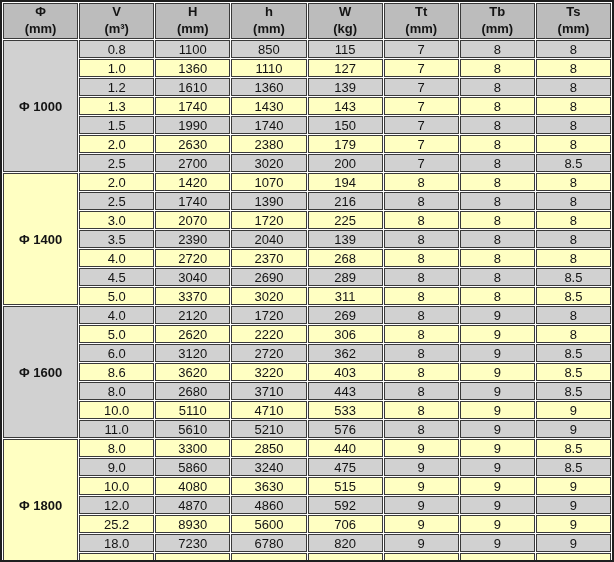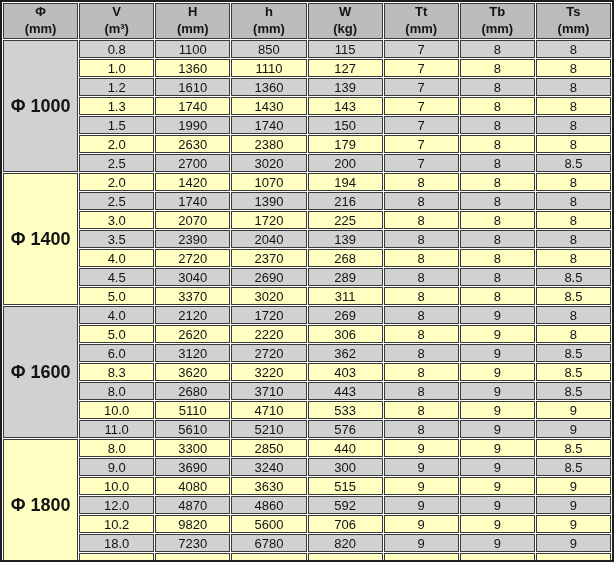--- a/index.html
+++ b/index.html
@@ -34,21 +34,21 @@
     line-height: 1.3;
     white-space: pre-line;
   }
   td {
     height: 16px;
     font-size: 13px;
     font-weight: 400;
   }
   th.grp {
     font-weight: bold;
-    font-size: 18px;
+    font-size: 13px;
     text-align: center;
   }
   .gray   { background: var(--row-gray, #d1d1d1); }
   .yellow { background: var(--row-yellow, #ffffc2); }
 </style>
 </head>
 <body>
 
 <div class="wrap">
   <table>
@@ -233,21 +233,21 @@
         <tr>
           <td class="gray">6.0</td>
           <td class="gray">3120</td>
           <td class="gray">2720</td>
           <td class="gray">362</td>
           <td class="gray">8</td>
           <td class="gray">9</td>
           <td class="gray">8.5</td>
         </tr>
         <tr>
-          <td class="yellow">8.3</td>
+          <td class="yellow">8.6</td>
           <td class="yellow">3620</td>
           <td class="yellow">3220</td>
           <td class="yellow">403</td>
           <td class="yellow">8</td>
           <td class="yellow">9</td>
           <td class="yellow">8.5</td>
         </tr>
         <tr>
           <td class="gray">8.0</td>
           <td class="gray">2680</td>
@@ -280,23 +280,23 @@
           <td class="yellow">8.0</td>
           <td class="yellow">3300</td>
           <td class="yellow">2850</td>
           <td class="yellow">440</td>
           <td class="yellow">9</td>
           <td class="yellow">9</td>
           <td class="yellow">8.5</td>
         </tr>
         <tr>
           <td class="gray">9.0</td>
-          <td class="gray">3690</td>
+          <td class="gray">5860</td>
           <td class="gray">3240</td>
-          <td class="gray">300</td>
+          <td class="gray">475</td>
           <td class="gray">9</td>
           <td class="gray">9</td>
           <td class="gray">8.5</td>
         </tr>
         <tr>
           <td class="yellow">10.0</td>
           <td class="yellow">4080</td>
           <td class="yellow">3630</td>
           <td class="yellow">515</td>
           <td class="yellow">9</td>
@@ -306,22 +306,22 @@
         <tr>
           <td class="gray">12.0</td>
           <td class="gray">4870</td>
           <td class="gray">4860</td>
           <td class="gray">592</td>
           <td class="gray">9</td>
           <td class="gray">9</td>
           <td class="gray">9</td>
         </tr>
         <tr>
-          <td class="yellow">10.2</td>
-          <td class="yellow">9820</td>
+          <td class="yellow">25.2</td>
+          <td class="yellow">8930</td>
           <td class="yellow">5600</td>
           <td class="yellow">706</td>
           <td class="yellow">9</td>
           <td class="yellow">9</td>
           <td class="yellow">9</td>
         </tr>
         <tr>
           <td class="gray">18.0</td>
           <td class="gray">7230</td>
           <td class="gray">6780</td>

